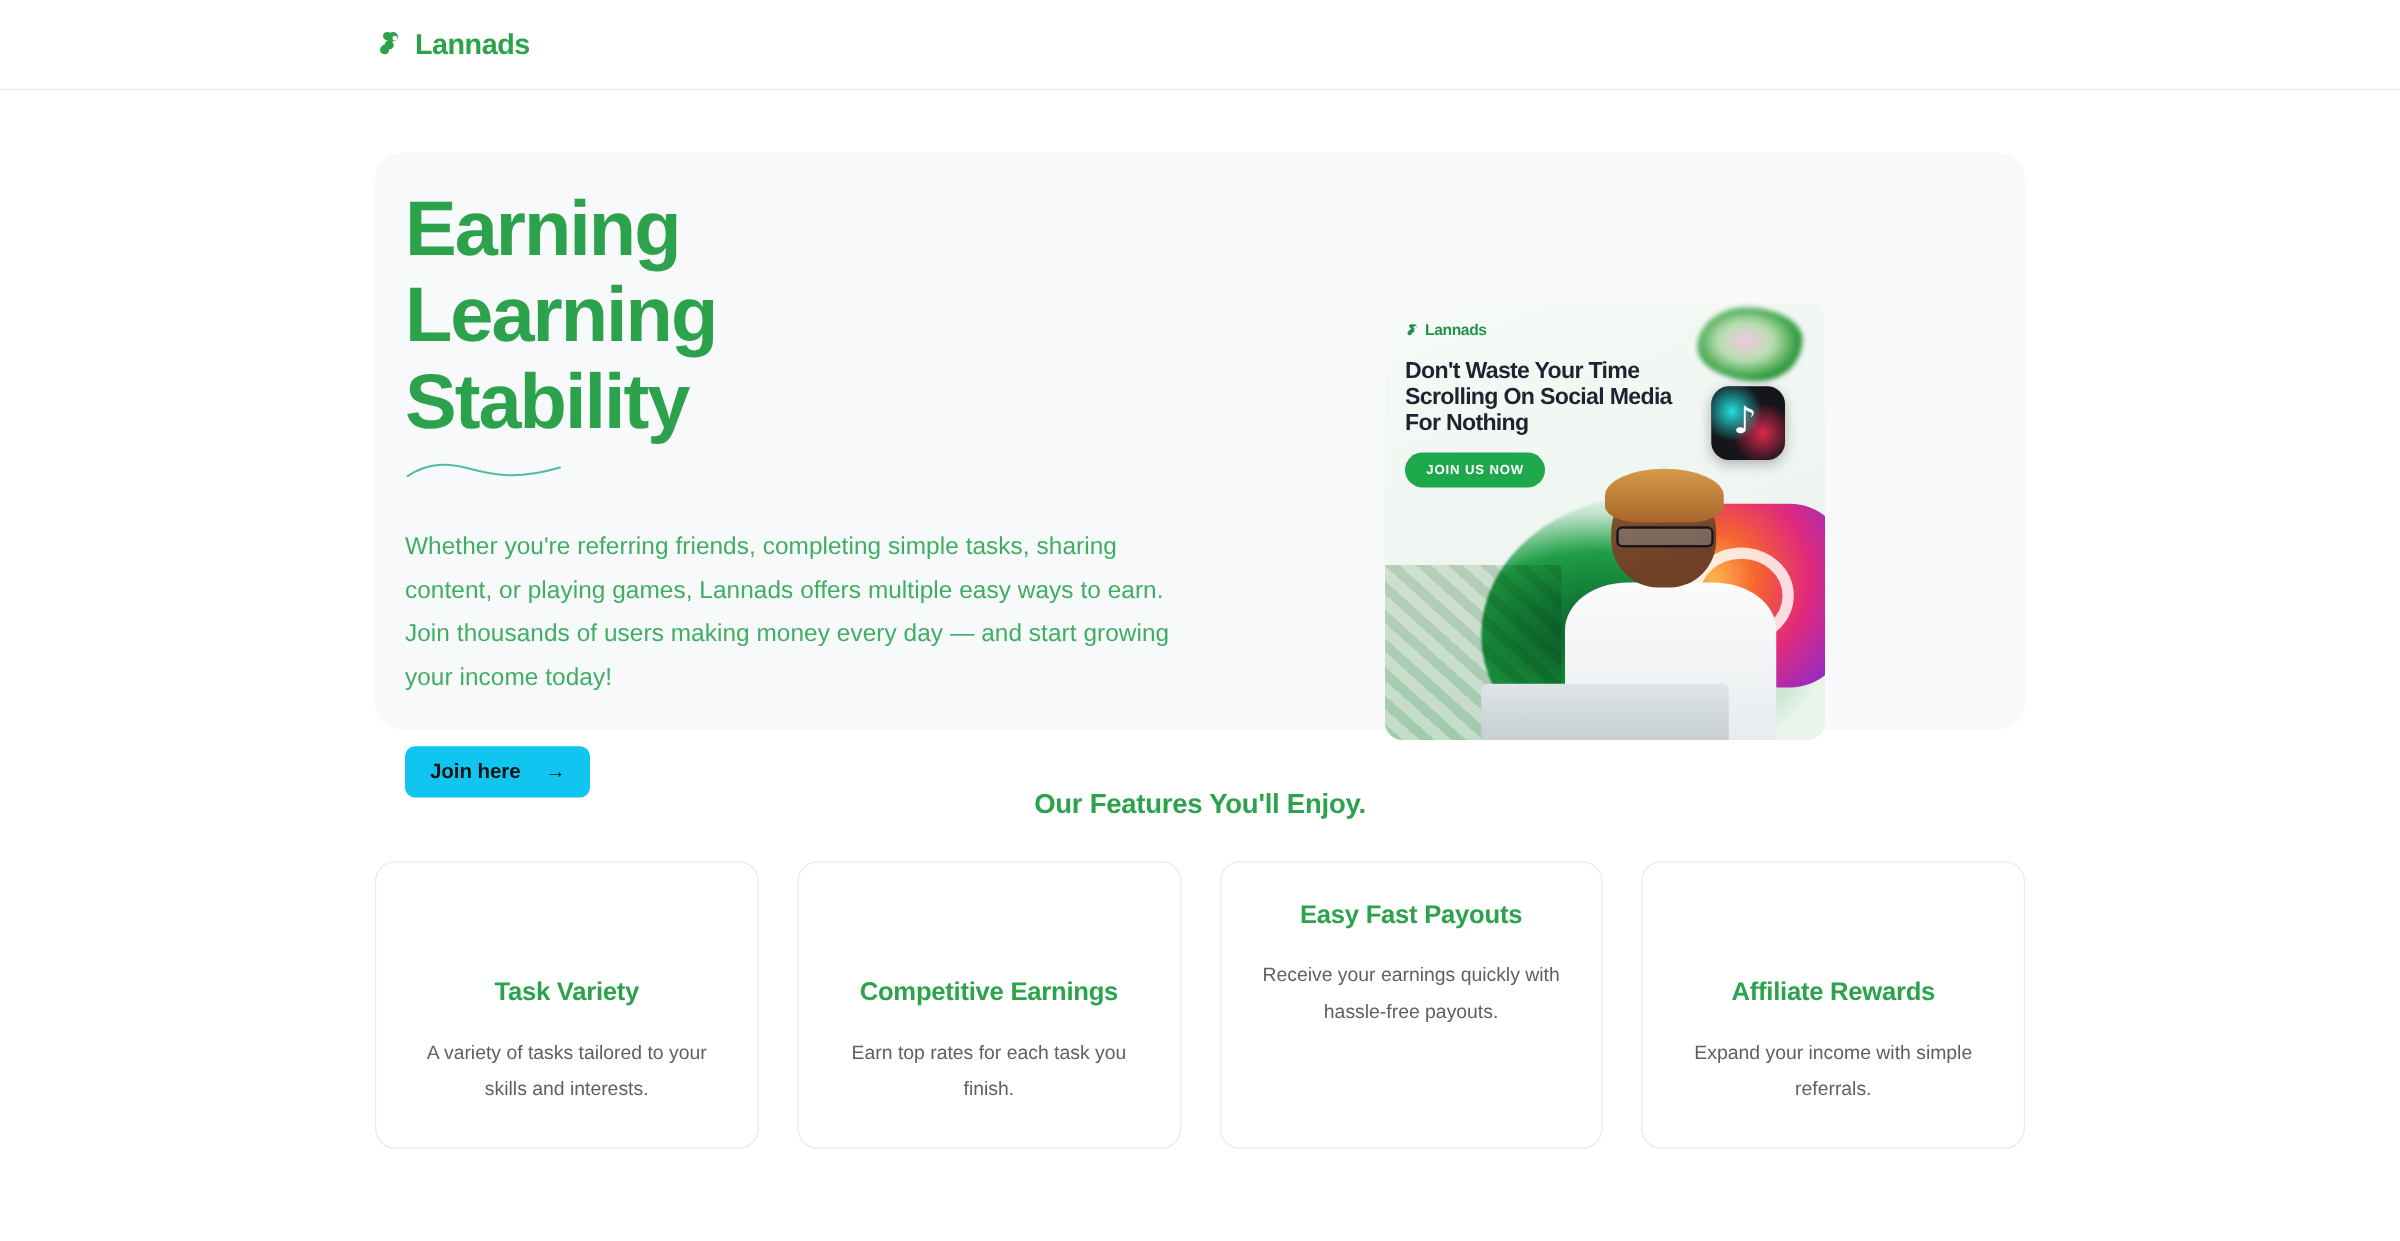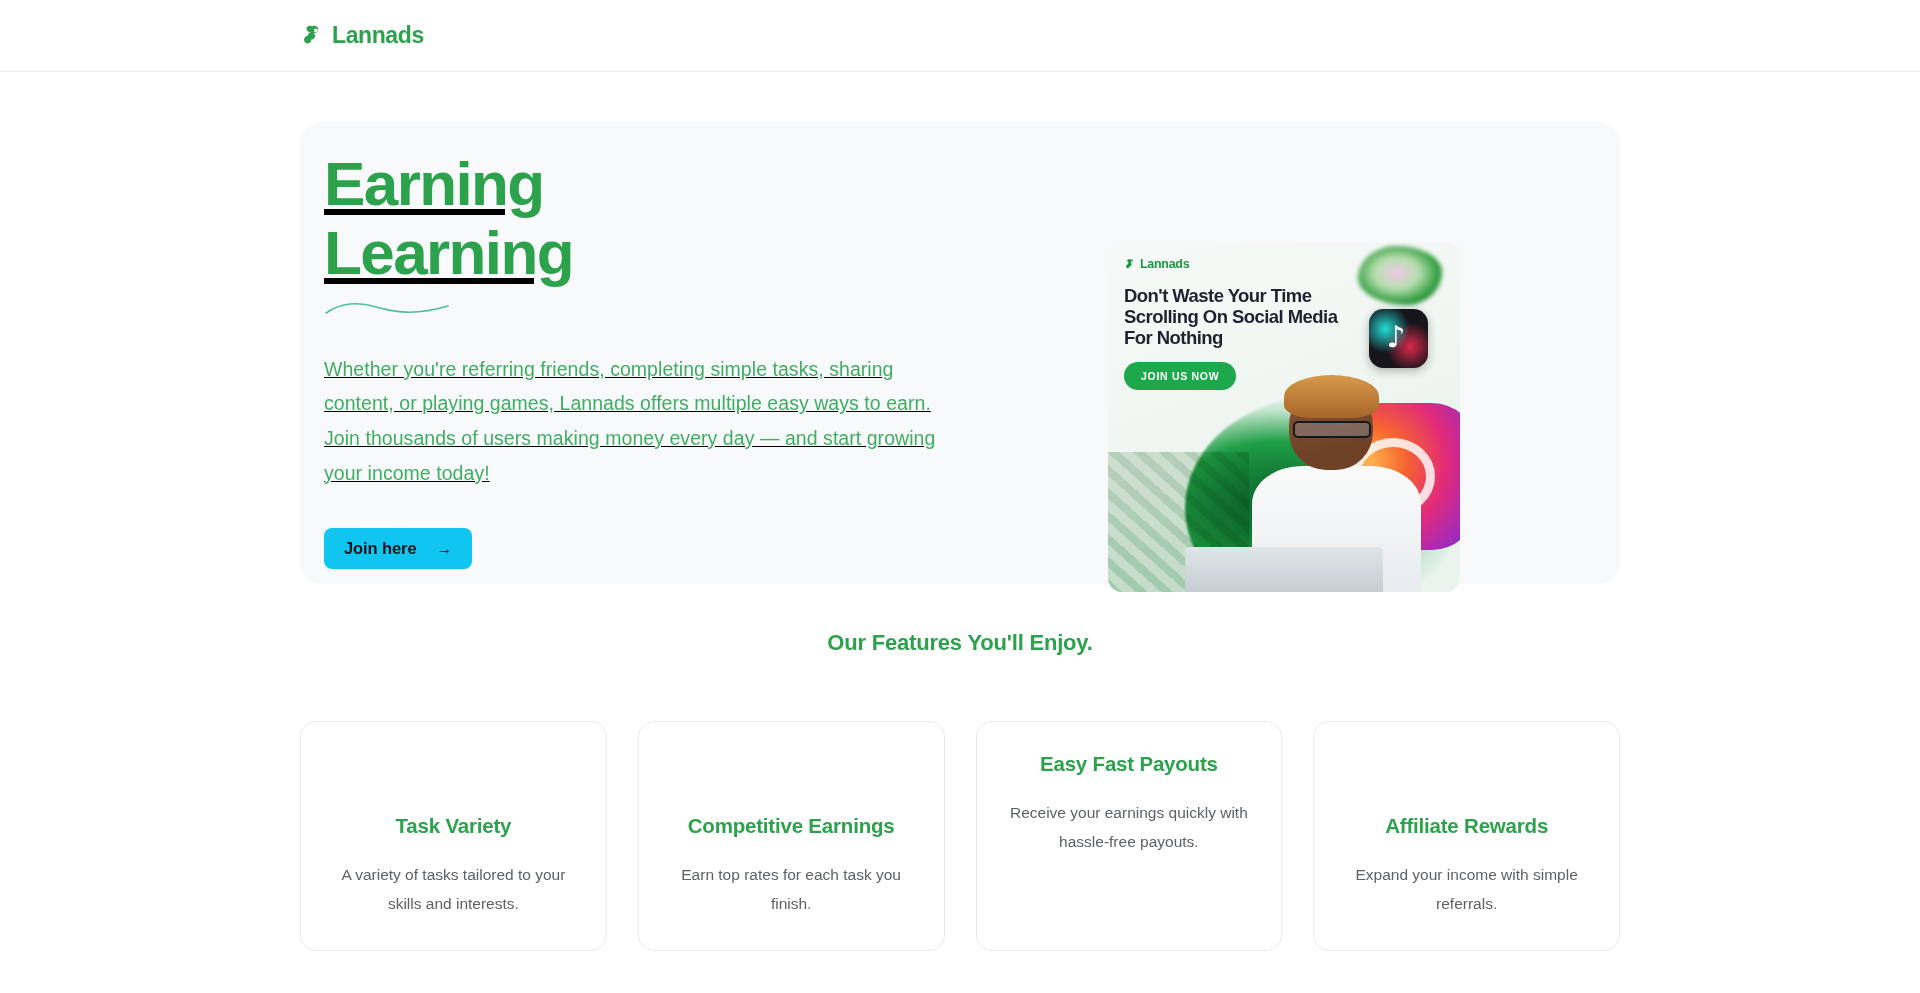--- a/index.html
+++ b/index.html
@@ -52,21 +52,20 @@
     height: 462px;
     background: #f7f9fb;
     border-radius: 22px;
     position: relative;
     display: flex;
     align-items: flex-start;
   }
   .hero-left {
     padding: 28px 0 0 24px;
     width: 700px;
-    text-decoration: underline;
   }
   .hero-title {
     font-size: 62px;
     line-height: 1.11;
     font-weight: 800;
     color: #2ca24c;
     letter-spacing: -1.6px;
   }
   .hero-title span { display: block; }
 
@@ -287,21 +286,20 @@
     column-gap: 31px;
   }
   .card {
     background: #ffffff;
     border: 1px solid #eaeaea;
     border-radius: 16px;
     min-height: 230px;
     padding: 92px 24px 24px 24px;
     text-align: center;
     cursor: pointer;
-    margin-top: 32px;
   }
   .card.raised { padding-top: 30px; }
   .card-title {
     font-size: 20.5px;
     font-weight: 700;
     color: #2ca24c;
     letter-spacing: -0.2px;
   }
   .card-desc {
     margin-top: 23px;
@@ -327,20 +325,21 @@
   </div>
 </header>
 
 <section class="hero">
 
   <div class="hero-left">
 
     <h1 class="hero-title">
       <span>Earning</span>
       <span>Learning</span>
+      <span>Stability</span>
     </h1>
 
     <svg class="wave" width="126" height="18" viewBox="0 0 126 18">
       <path d="M2 13 C 18 2, 34 2, 52 7 S 90 16, 124 6" fill="none" stroke="#4dbf9f" stroke-width="1.6" stroke-linecap="round"></path>
     </svg>
 
 
     <p class="hero-desc">Whether you're referring friends, completing simple tasks, sharing content, or playing games, Lannads offers multiple easy ways to earn. Join thousands of users making money every day — and start growing your income today!</p>
 
     <button class="join-btn">

